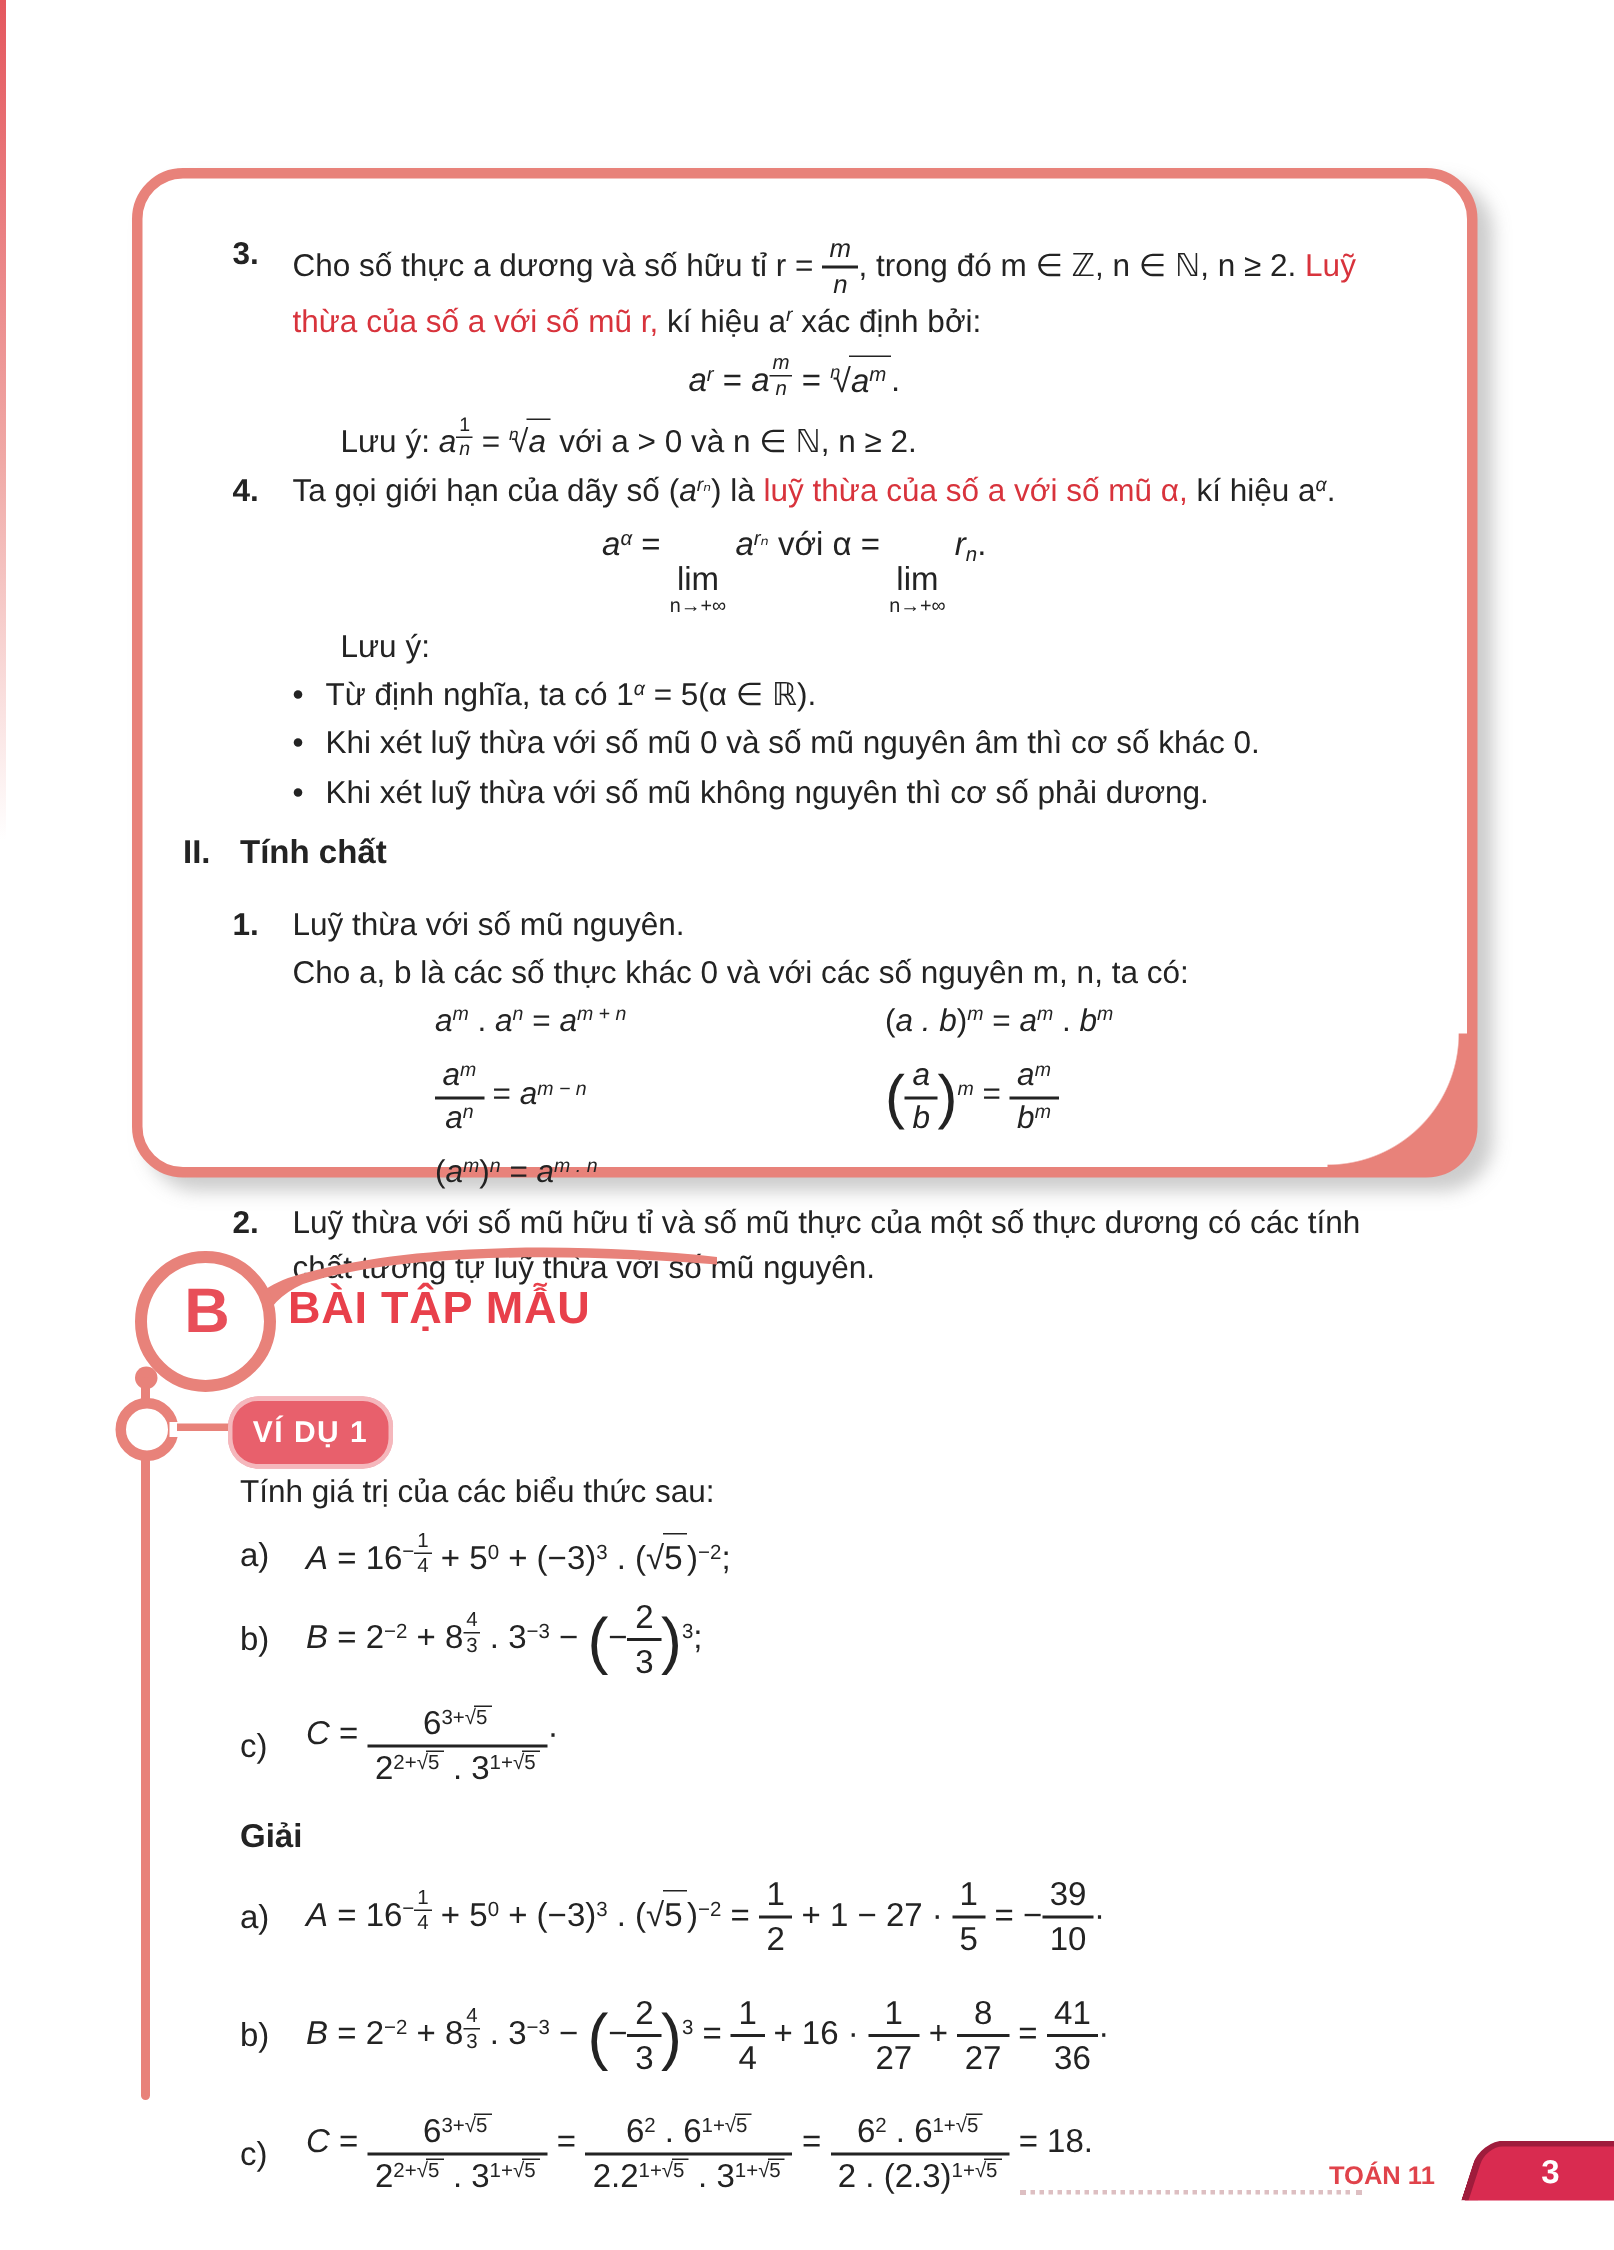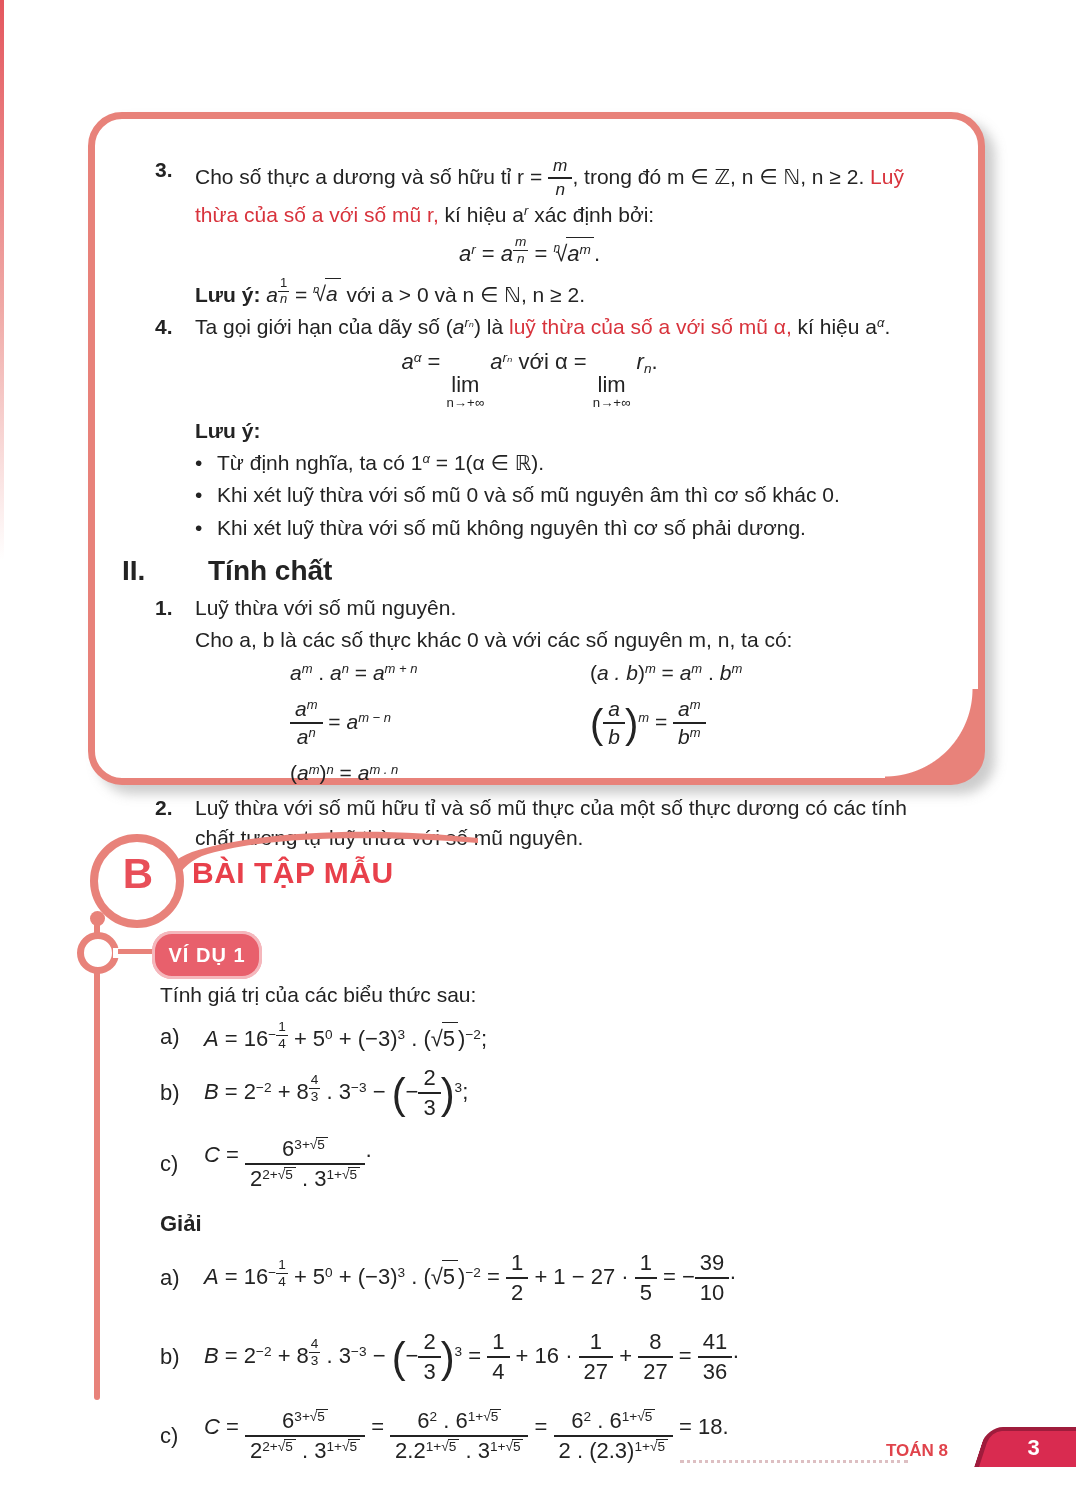--- a/index.html
+++ b/index.html
@@ -15,21 +15,21 @@
      padding:34px 44px 0 60px;font-size:21px;line-height:1.44;}
   .wedge{position:absolute;right:-3px;bottom:-3px;width:96px;height:92px;
      border-bottom-right-radius:28px;
      background:radial-gradient(circle 92px at 0 0,rgba(0,0,0,0) 0 87px,#e8827a 88px);}
   .numrow{display:flex;margin:2px 0;}
   .numrow .no{width:40px;flex:none;font-weight:bold;}
   .numrow .bd{flex:1;}
   .display{text-align:center;margin:4px 30px 6px 0;font-size:22px;}
   .it{font-style:italic;}
   .red{color:#d8333c;}
-  .b{font-weight:bold;}
+  .b{font-weight:normal;margin-left:32px;}
   
   .sp{display:inline-block;font-size:0.62em;vertical-align:0.52em;line-height:1;}
   .sbx{display:inline-block;font-size:0.62em;vertical-align:-0.3em;line-height:1;}
   
   .fx{display:inline-block;text-align:center;vertical-align:middle;line-height:1.15;}
   .fx .n{display:block;padding:0 2px;}
   .fx .d{display:block;border-top:1px solid currentColor;padding:0 2px;}
   
   .fr{display:inline-block;text-align:center;vertical-align:-0.72em;line-height:1.25;}
   .fr>.n{display:block;padding:0 5px;}
@@ -43,21 +43,21 @@
   .rt .rd{display:inline-block;border-top:1.6px solid currentColor;padding:0 3px 0 1px;margin-left:-1px;}
   
   .lm{display:inline-flex;flex-direction:column;vertical-align:-1.05em;
       line-height:1.05;font-style:normal;}
   .lm .lo{font-size:0.6em;}
   
   .bp{font-size:1.9em;font-weight:200;vertical-align:-0.22em;line-height:0;font-style:normal;}
   
   .brow{display:flex;padding-left:40px;margin:2px 0;}
   .brow .dot{width:22px;flex:none;}
-  .sec2{display:flex;margin:8px 0 2px -33px;font-weight:bold;font-size:28px;gap:48px;}
+  .sec2{display:flex;margin:8px 0 18px -33px;font-weight:bold;font-size:22px;}
   .sec2 .no{width:38px;flex:none;}
   .props{display:grid;grid-template-columns:300px auto;margin:2px 0 4px 135px;row-gap:8px;}
   
   .bhead{position:absolute;left:88px;top:824px;width:392px;height:112px;}
   .bhead svg{position:absolute;left:0;top:0;}
   .bletter{position:absolute;left:110px;top:850px;width:56px;text-align:center;
      font-size:42px;font-weight:bold;color:#e84f59;}
   .btitle{position:absolute;left:192px;top:856px;font-size:30px;font-weight:bold;
      color:#e8404b;letter-spacing:.5px;text-align:center;}
   
@@ -124,21 +124,21 @@
           <span class="lo">n→+∞</span>
         </span><span>&nbsp;</span><span class="it">a</span><span class="sp it">rₙ</span><span> với α = </span><span class="lm">
           <span>lim</span>
           <span class="lo">n→+∞</span>
         </span><span>&nbsp;</span><span class="it">r</span><span class="sbx it">n</span><span>.</span>
     </div>
 
     <div class="b" style="padding-left:40px;">Lưu ý:</div>
     <div class="brow">
       <span class="dot">•</span>
-      <span><span>Từ định nghĩa, ta có 1</span><span class="sp it">α</span><span> = 1(α ∈ ℝ).</span></span>
+      <span><span>Từ định nghĩa, ta có 1</span><span class="sp it">α</span><span> = 5(α ∈ ℝ).</span></span>
     </div>
     <div class="brow">
       <span class="dot">•</span>
       <span>Khi xét luỹ thừa với số mũ 0 và số mũ nguyên âm thì cơ số khác 0.</span>
     </div>
     <div class="brow">
       <span class="dot">•</span>
       <span>Khi xét luỹ thừa với số mũ không nguyên thì cơ số phải dương.</span>
     </div>
 
@@ -215,17 +215,17 @@
       <span><span class="it">B</span><span> = 2</span><span class="sp">−2</span><span> + 8</span><span class="sp"><span class="fx"><span class="n">4</span><span class="d">3</span></span></span><span> . 3</span><span class="sp">−3</span><span> − </span><span class="bp">(</span><span>−</span><span class="fr"><span class="n">2</span><span class="d">3</span></span><span class="bp">)</span><span class="sp">3</span><span> = </span><span class="fr"><span class="n">1</span><span class="d">4</span></span><span> + 16 · </span><span class="fr"><span class="n">1</span><span class="d">27</span></span><span> + </span><span class="fr"><span class="n">8</span><span class="d">27</span></span><span> = </span><span class="fr"><span class="n">41</span><span class="d">36</span></span><span>·</span></span>
     </div>
 
     <div class="exrow mt2">
       <span class="lb">c)</span>
       <span><span class="it">C</span><span> = </span><span class="fr big"><span class="n"><span>6</span><span class="sp"><span>3+</span><span class="rt"><span class="sg">√</span><span class="rd">5</span></span></span></span><span class="d"><span>2</span><span class="sp"><span>2+</span><span class="rt"><span class="sg">√</span><span class="rd">5</span></span></span><span> . 3</span><span class="sp"><span>1+</span><span class="rt"><span class="sg">√</span><span class="rd">5</span></span></span></span></span><span> = </span><span class="fr big"><span class="n"><span>6</span><span class="sp">2</span><span> . 6</span><span class="sp"><span>1+</span><span class="rt"><span class="sg">√</span><span class="rd">5</span></span></span></span><span class="d"><span>2.2</span><span class="sp"><span>1+</span><span class="rt"><span class="sg">√</span><span class="rd">5</span></span></span><span> . 3</span><span class="sp"><span>1+</span><span class="rt"><span class="sg">√</span><span class="rd">5</span></span></span></span></span><span> = </span><span class="fr big"><span class="n"><span>6</span><span class="sp">2</span><span> . 6</span><span class="sp"><span>1+</span><span class="rt"><span class="sg">√</span><span class="rd">5</span></span></span></span><span class="d"><span>2 . (2.3)</span><span class="sp"><span>1+</span><span class="rt"><span class="sg">√</span><span class="rd">5</span></span></span></span></span><span> = 18.</span></span>
     </div>
   </div>
 
   <div class="fdots"></div>
-  <div class="fcourse">TOÁN 8</div>
+  <div class="fcourse">TOÁN 11</div>
   <div class="ftab">
     <span class="pg">3</span>
   </div>
 </div>
 
 </body></html>

